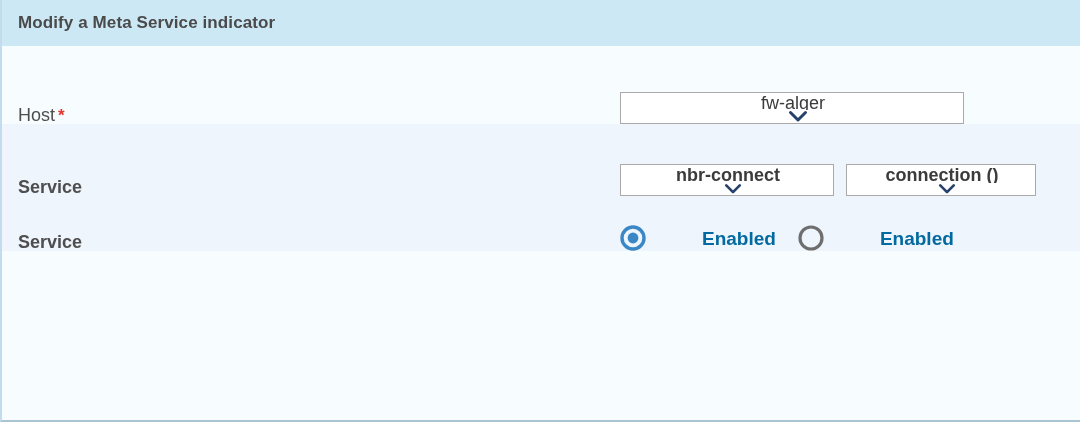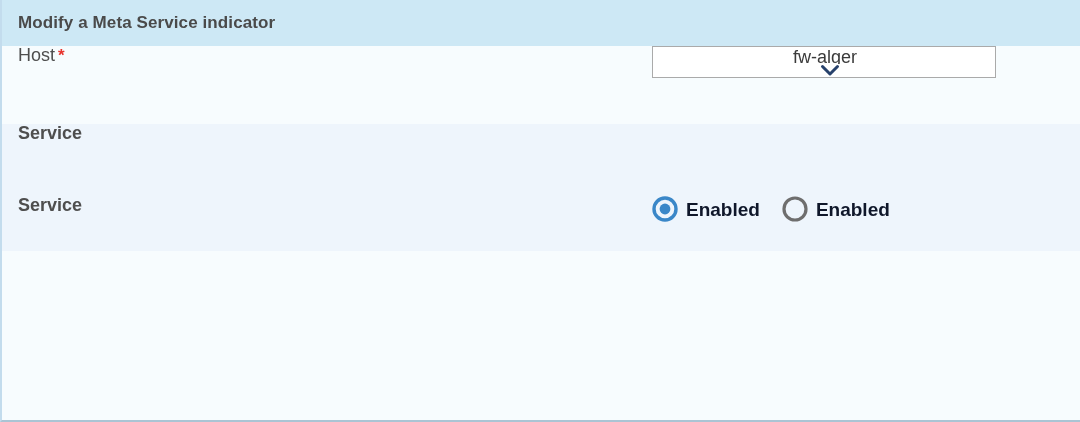--- a/index.html
+++ b/index.html
@@ -37,24 +37,23 @@
   .panel-header-title {
     font-size: 17px;
     font-weight: bold;
     color: #4a4a4a;
     letter-spacing: .1px;
   }
 
   
   .form-row {
     display: flex;
-    align-items: flex-start;
+    align-items: flex-end;
     box-sizing: border-box;
     padding-left: 16px;
-    gap: 32px;
   }
   .row-odd  { background: #f7fcfe; }
   .row-even { background: #eef5fc; font-weight: bold; }
 
   .row-host     { height: 78px; }
   .row-service  { height: 72px; }
   .row-comments { height: 151px; }
   .row-status   { height: 55px; }
 
   .field-label {
@@ -128,22 +127,23 @@
     cursor: default;
   }
   .radio-item + .radio-item { margin-left: 22px; }
   .radio-mark {
     flex: 0 0 auto;
     display: block;
     margin-right: 8px;
   }
   .radio-label {
     font-size: 19px;
-    color: #0f172a;
+    color: #0369a1;
     line-height: 1;
+    margin-left: 48px;
   }
 </style>
 </head>
 <body>
 
 <div class="form-panel">
 
   <div class="panel-header">
     <span class="panel-header-title">Modify a Meta Service indicator</span>
   </div>
@@ -158,20 +158,34 @@
         <svg class="chevron" width="20" height="13" viewBox="0 0 20 13">
           <path d="M2.5 2.5 L10 10 L17.5 2.5" fill="none" stroke="#27416b" stroke-width="3" stroke-linecap="round" stroke-linejoin="round"></path>
         </svg>
       </div>
     </div>
   </div>
 
   <div class="form-row row-even row-service">
     <div class="field-label">
       <span>Service</span>
+    </div>
+    <div class="field-control">
+      <div class="select-box select-service">
+        <span class="select-value">nbr-connect</span>
+        <svg class="chevron" width="18" height="12" viewBox="0 0 20 13">
+          <path d="M2.5 2.5 L10 10 L17.5 2.5" fill="none" stroke="#27416b" stroke-width="3" stroke-linecap="round" stroke-linejoin="round"></path>
+        </svg>
+      </div>
+      <div class="select-box select-metric">
+        <span class="select-value">connection ()</span>
+        <svg class="chevron" width="18" height="12" viewBox="0 0 20 13">
+          <path d="M2.5 2.5 L10 10 L17.5 2.5" fill="none" stroke="#27416b" stroke-width="3" stroke-linecap="round" stroke-linejoin="round"></path>
+        </svg>
+      </div>
     </div>
   </div>
 
 
   <div class="form-row row-even row-status">
     <div class="field-label">
       <span>Service</span>
     </div>
     <div class="field-control">
       <div class="radio-group">

